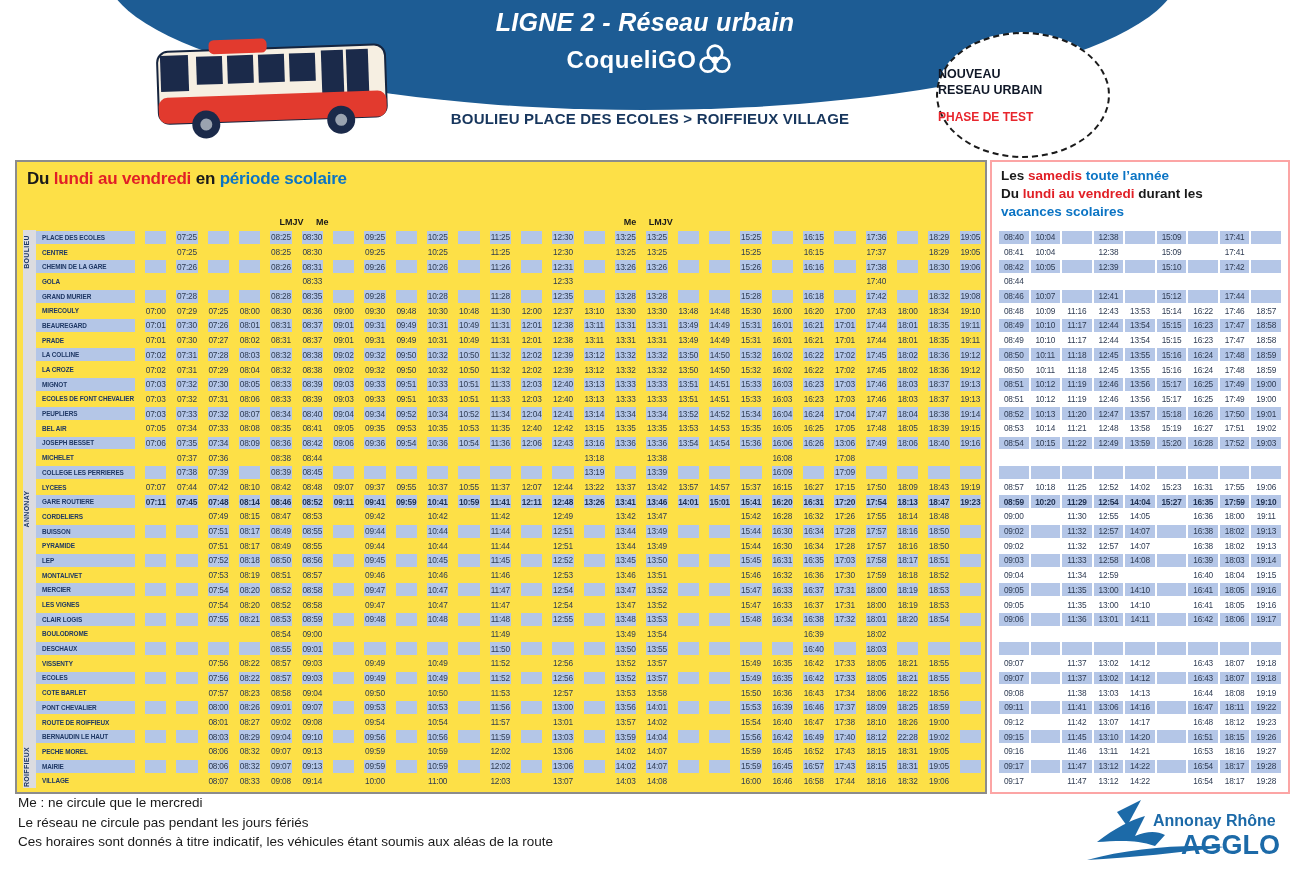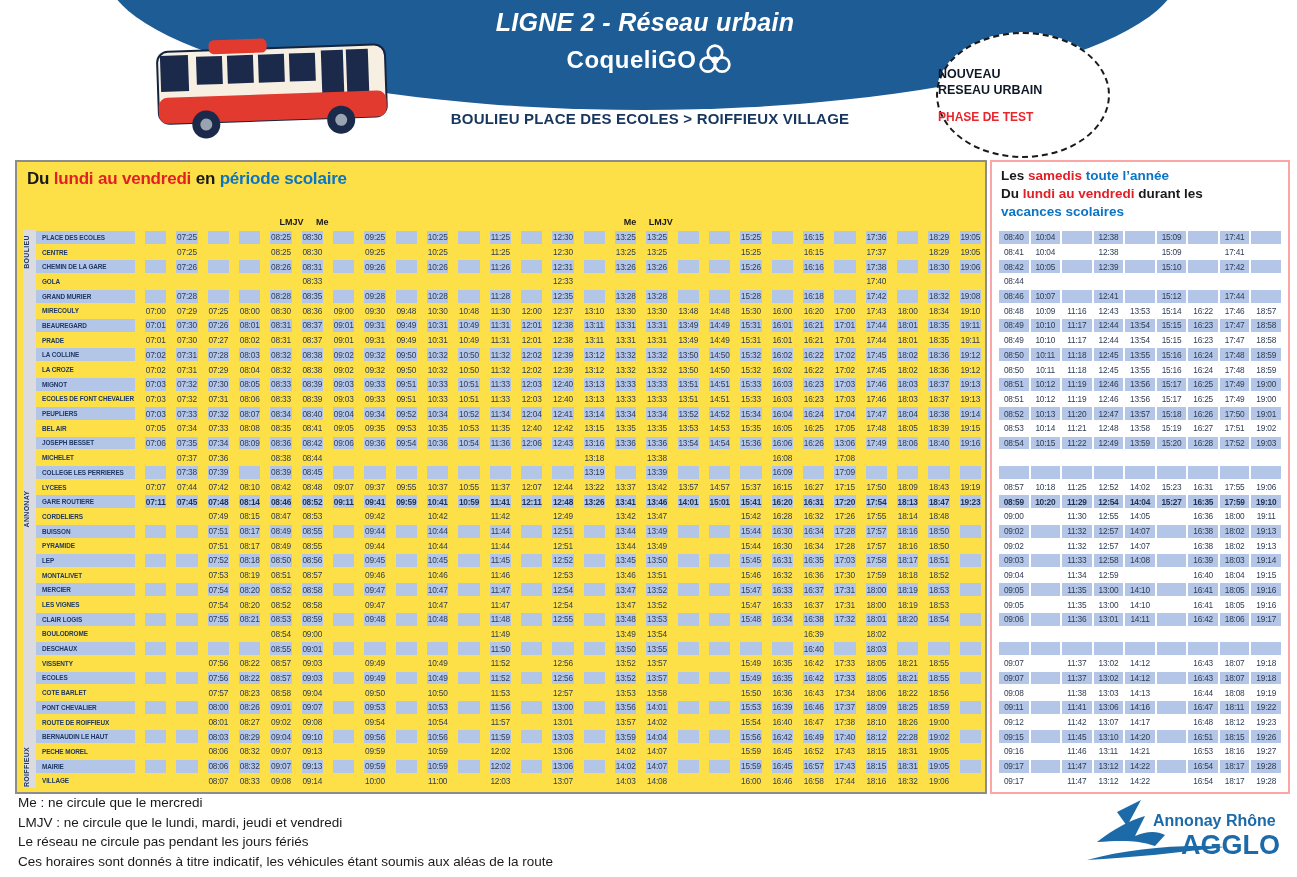--- a/index.html
+++ b/index.html
@@ -1707,21 +1707,20 @@
         <div class="cell time"></div>
         <div class="cell time">16:54</div>
         <div class="cell time">18:17</div>
         <div class="cell time">19:28</div>
       </div>
     </div>
 </div>
 
 <div class="footer" id="footer-notes">
     <div class="note-line">Me : ne circule que le mercredi</div>
-    <div class="note-line">LMJV : ne circule que le lundi, mardi, jeudi et vendredi</div>
     <div class="note-line">Le réseau ne circule pas pendant les jours fériés</div>
     <div class="note-line">Ces horaires sont donnés à titre indicatif, les véhicules étant soumis aux aléas de la route</div>
   </div>
 
 <div class="agglo">
   <svg width="205" height="78" viewBox="0 0 205 78">
     <path d="M32 14 L56 2 L42 28 Z" fill="#1c6aa8"></path>
     <path d="M12 44 C30 30 46 22 60 18 L50 38 C62 33 72 33 80 37 L70 48 C50 41 32 43 12 44 Z" fill="#1c6aa8"></path>
     <path d="M2 62 C45 50 100 46 140 49 C98 54 44 60 2 62 Z" fill="#1c6aa8"></path>
     <text x="68" y="28" font-family="Liberation Sans, sans-serif" font-size="16" font-weight="bold" fill="#1c6aa8">Annonay Rhône</text>

